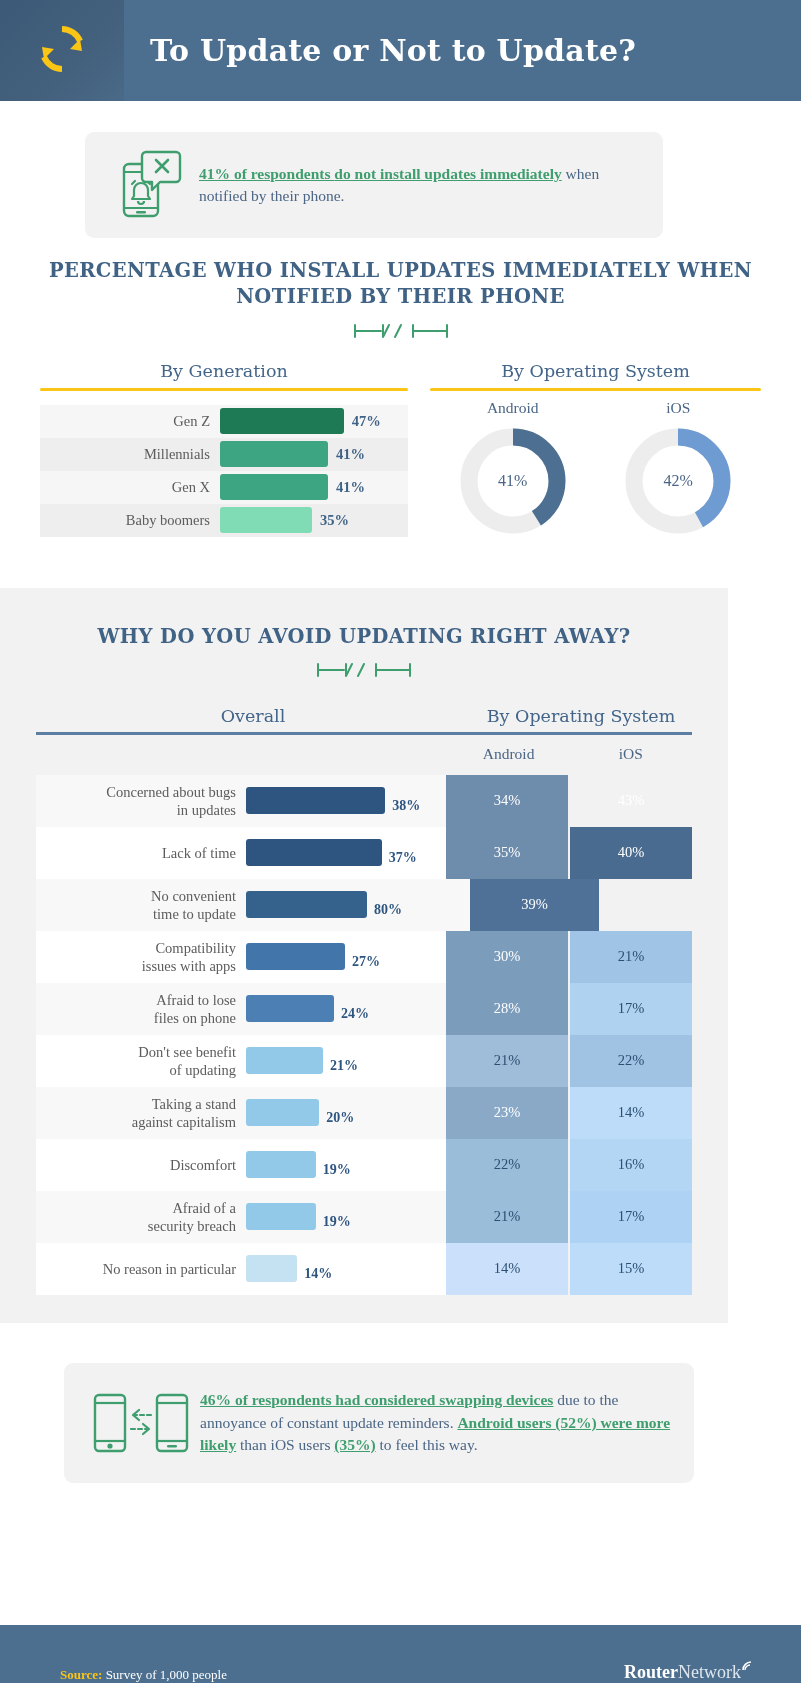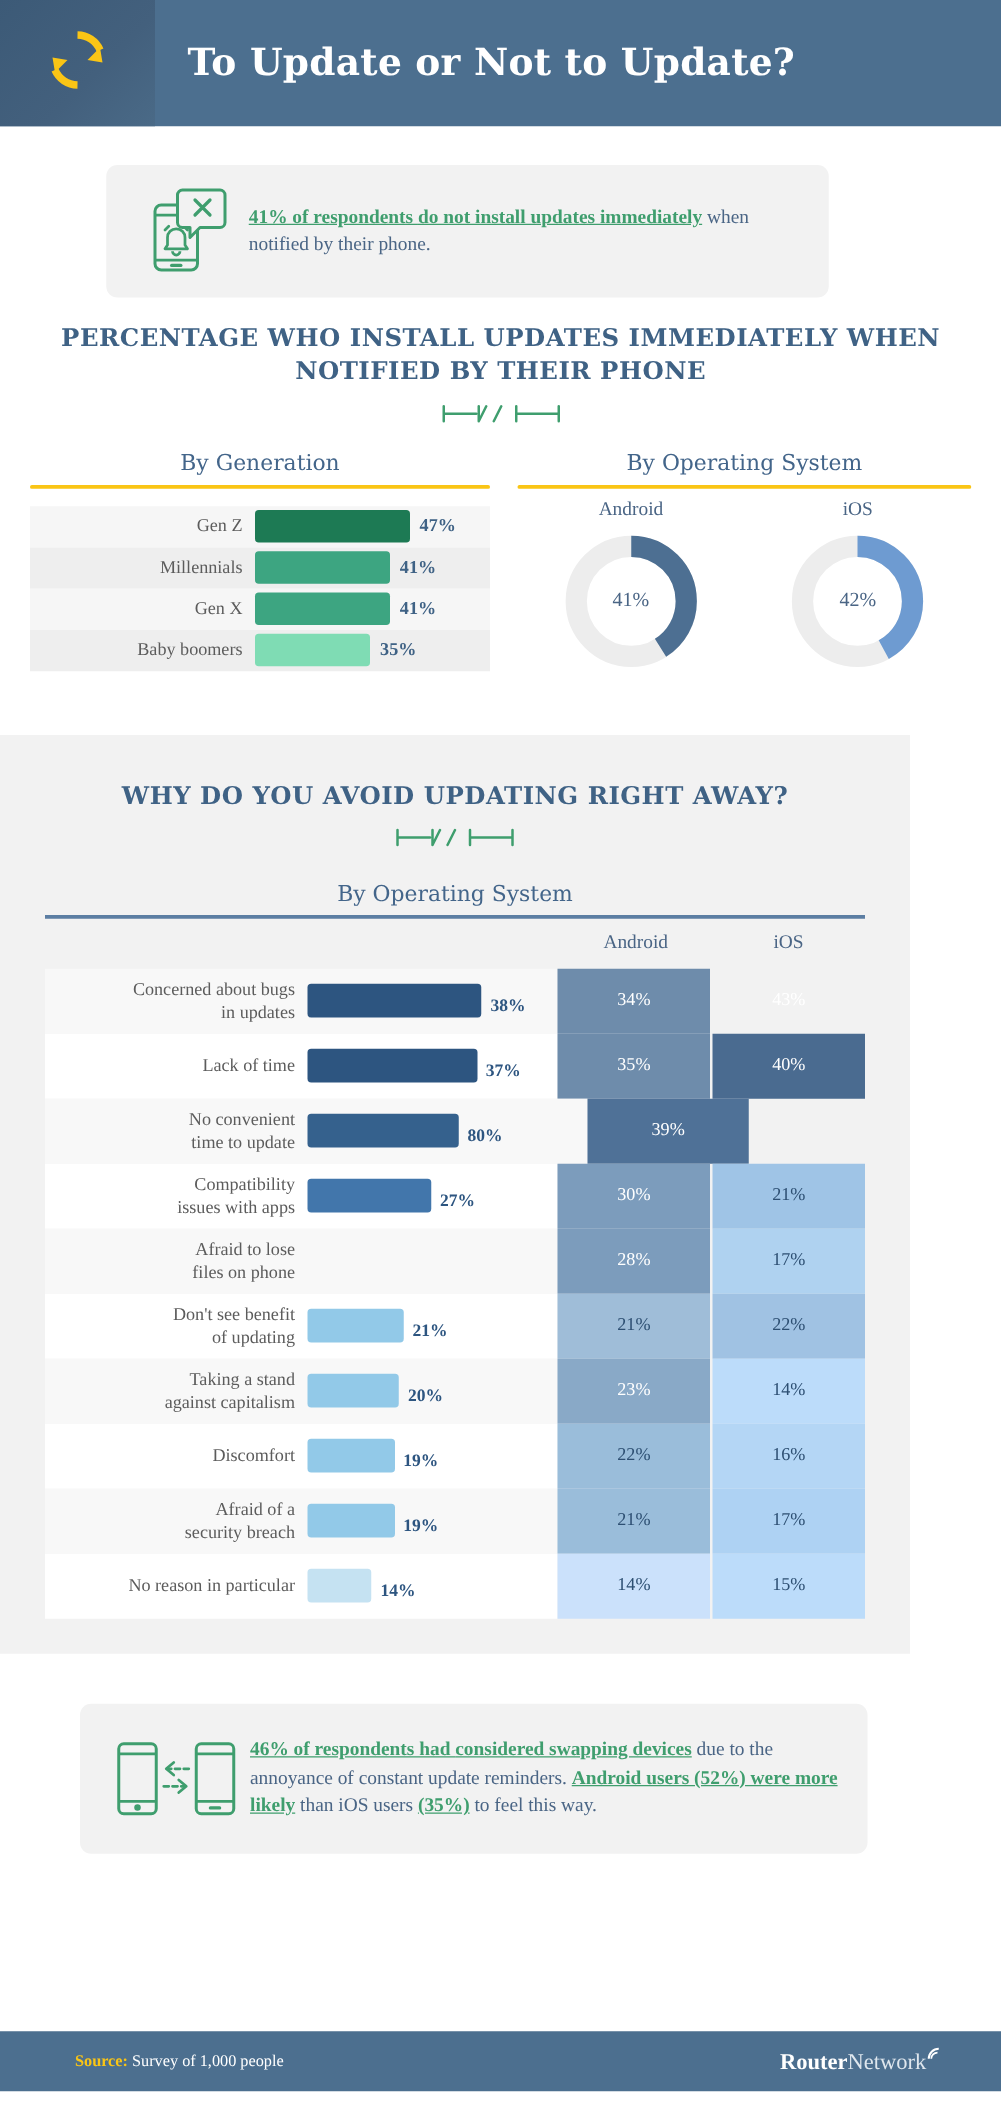--- a/index.html
+++ b/index.html
@@ -39,21 +39,21 @@
 
   
   .sec1 { position:absolute; left:0; top:258px; width:801px; }
   .sec-title {
     text-align:center; font-family:"DejaVu Serif", serif; font-weight:bold;
     font-size:19.5px; color:#3f6285; letter-spacing:.4px; line-height:1.35;
     padding:0 32px;
   }
   .divider-mark { display:flex; justify-content:center; margin-top:12px; }
 
-  .sec1-cols { display:flex; margin-top:22px; padding:0 24px; }
+  .sec1-cols { display:flex; margin-top:22px; padding:0 40px; }
   .col-gen { width:368px; }
   .col-os  { flex:1; padding-left:22px; }
   .col-head {
     text-align:center; font-size:17.5px; color:#43658a;
     font-family:"DejaVu Serif", serif; padding-bottom:7px;
   }
   .col-rule { height:3px; background:#f6c game; }
   .col-rule { height:3px; background:#fac515; border-radius:2px; }
 
   .gen-rows { margin-top:14px; }
@@ -108,22 +108,22 @@
   .t-bar { height:27px; border-radius:3px; }
   .t-val { font-size:14px; font-weight:bold; color:#2d5580; margin-left:7px; }
   .cell {
     width:129px; display:flex; align-items:center; justify-content:center;
     font-size:14.5px;
   }
   .cell + .cell { margin-left:2px; }
 
   
   .footer {
-    position:absolute; left:0; top:1625px; width:801px; height:48px;
-    background:#4c6f8f; display:flex; align-items:center;
+    position:absolute; left:0; top:1625px; width:801px; height:58px;
+    background:#4c6f8f; display:flex; align-items:flex-end;
     padding:0 60px; justify-content:space-between;
   }
   .src { font-size:13px; color:#ffffff; }
   .src b { color:#fac515; }
   .brand { font-size:18px; color:#ffffff; position:relative; }
   .brand b { font-weight:bold; }
   .brand span.light { color:#dfe7ee; }
 </style>
 </head>
 <body>
@@ -231,20 +231,24 @@
 
 <div class="sec2">
   <div class="sec-title sec2-title">WHY DO YOU AVOID UPDATING RIGHT AWAY?</div>
   <div class="divider-mark">
     <svg width="96" height="16" viewBox="0 0 96 16">
       <path d="M2 8 h26 M30 14 l6 -12 M42 14 l6 -12 M60 8 h34 M30 2 v12 M94 2 v12 M2 2 v12 M60 2 v12" stroke="#3f9e6e" stroke-width="2" fill="none" stroke-linecap="round"></path>
     </svg>
   </div>
 
   <div class="tbl-headrow">
+    <div class="th-overall">
+      <div class="th-txt">Overall</div>
+      <div class="th-rule"></div>
+    </div>
     <div class="th-os">
       <div class="th-txt">By Operating System</div>
       <div class="th-rule"></div>
     </div>
   </div>
 
   <div class="subhead">
     <div class="sp"></div>
     <div class="sh">Android</div>
     <div class="sh">iOS</div>
@@ -290,20 +294,24 @@
             <div class="t-bar" style="width: 99px; background: rgb(66, 118, 171);"></div>
             <div class="t-val">27%</div>
           </div>
         </div>
         <div class="cell" style="background: rgb(124, 156, 188); color: rgb(255, 255, 255);">30%</div>
         <div class="cell" style="background: rgb(159, 196, 230); color: rgb(45, 79, 114);">21%</div>
       </div>
       <div class="trow odd">
         <div class="left">
           <div class="t-label">Afraid to lose<br>files on phone</div>
+          <div class="t-barwrap">
+            <div class="t-bar" style="width: 88px; background: rgb(76, 128, 181);"></div>
+            <div class="t-val">24%</div>
+          </div>
         </div>
         <div class="cell" style="background: rgb(124, 156, 188); color: rgb(255, 255, 255);">28%</div>
         <div class="cell" style="background: rgb(175, 210, 240); color: rgb(45, 79, 114);">17%</div>
       </div>
       <div class="trow even">
         <div class="left">
           <div class="t-label">Don't see benefit<br>of updating</div>
           <div class="t-barwrap">
             <div class="t-bar" style="width: 77px; background: rgb(146, 201, 232);"></div>
             <div class="t-val">21%</div>

